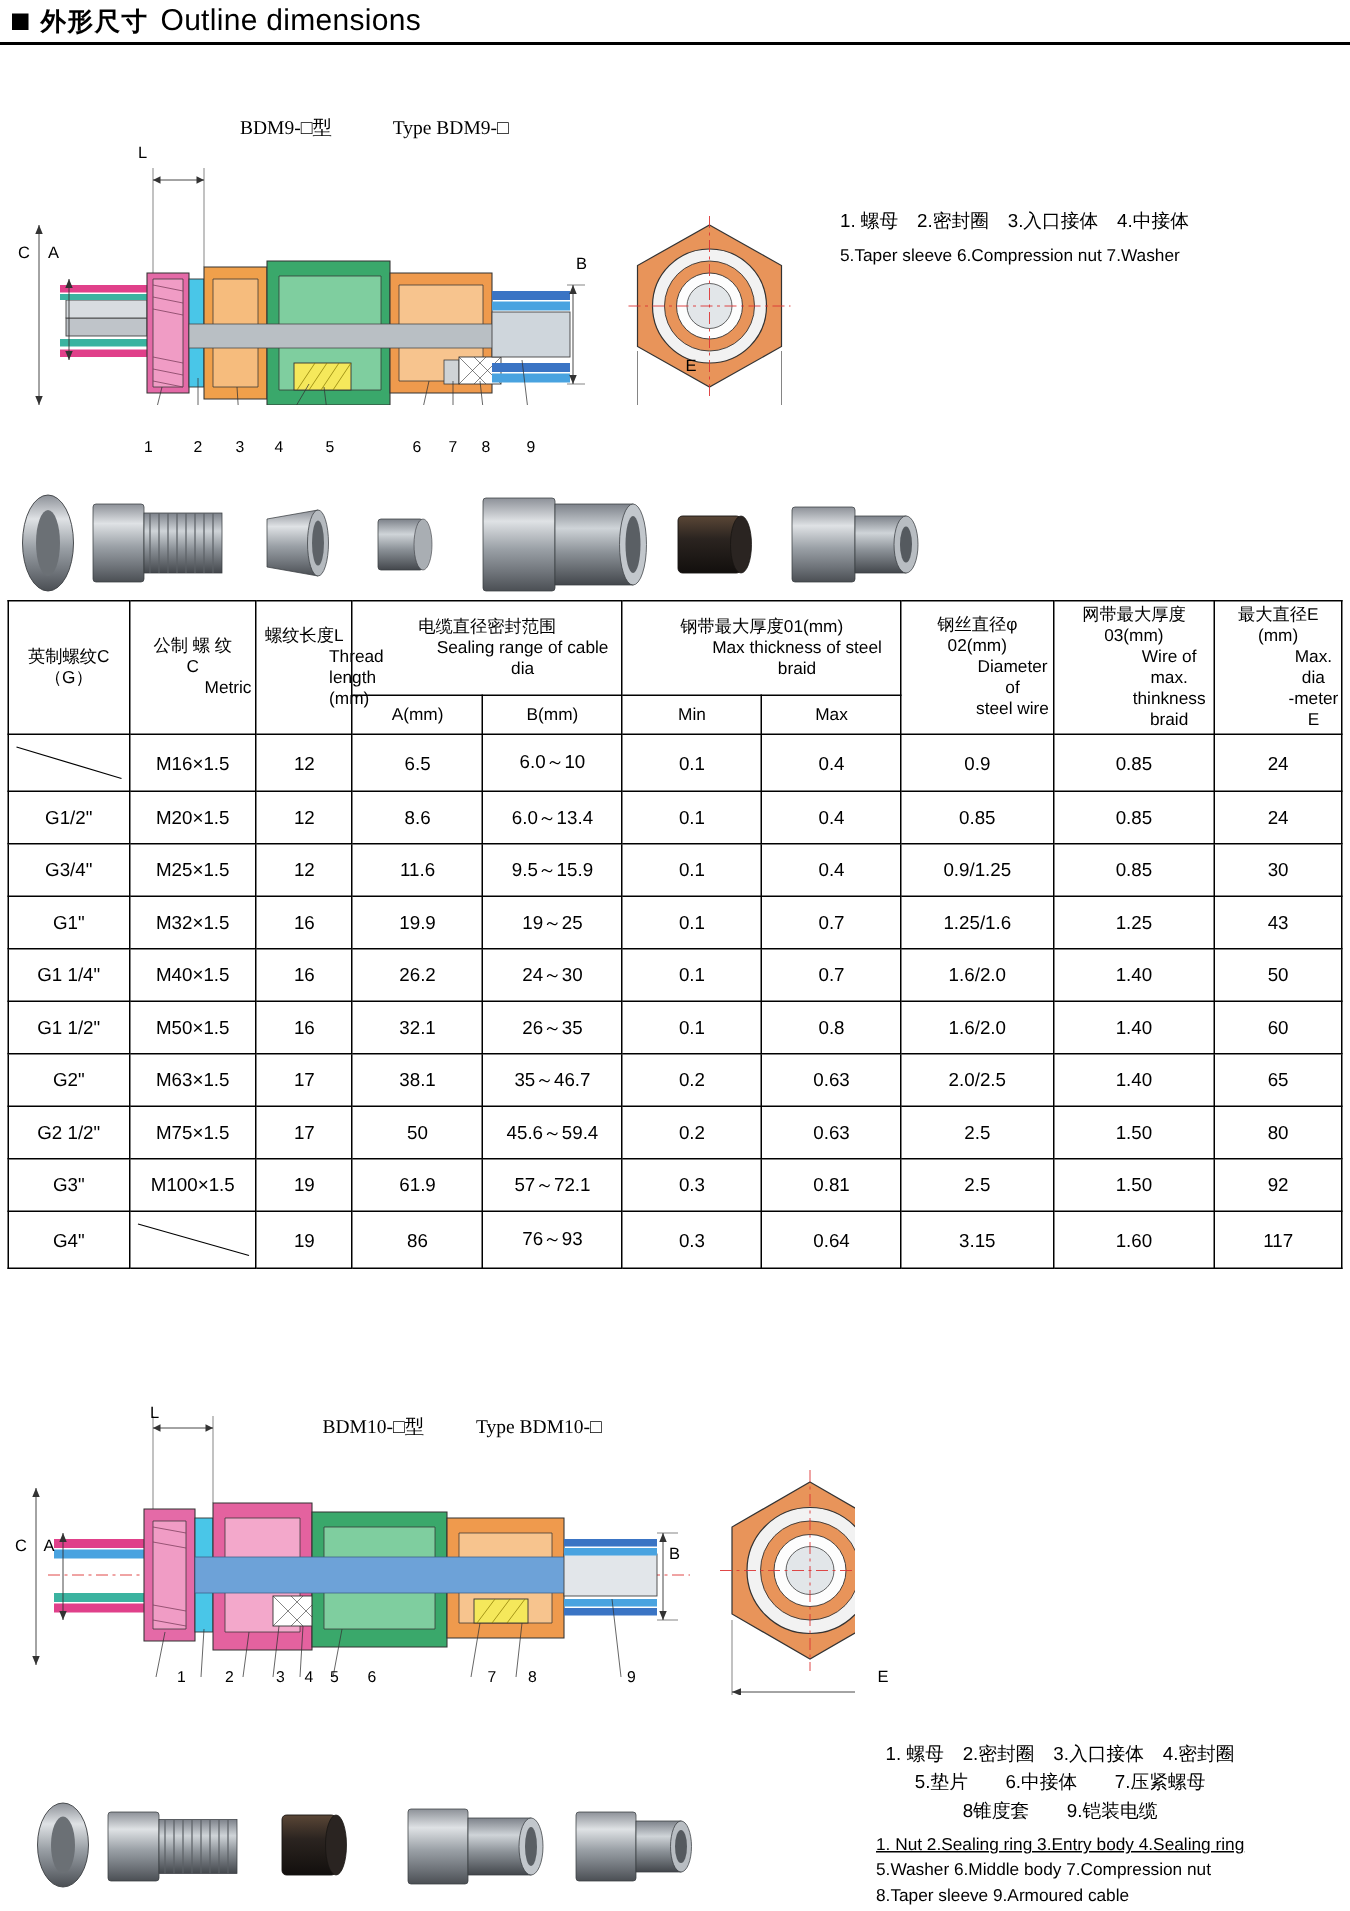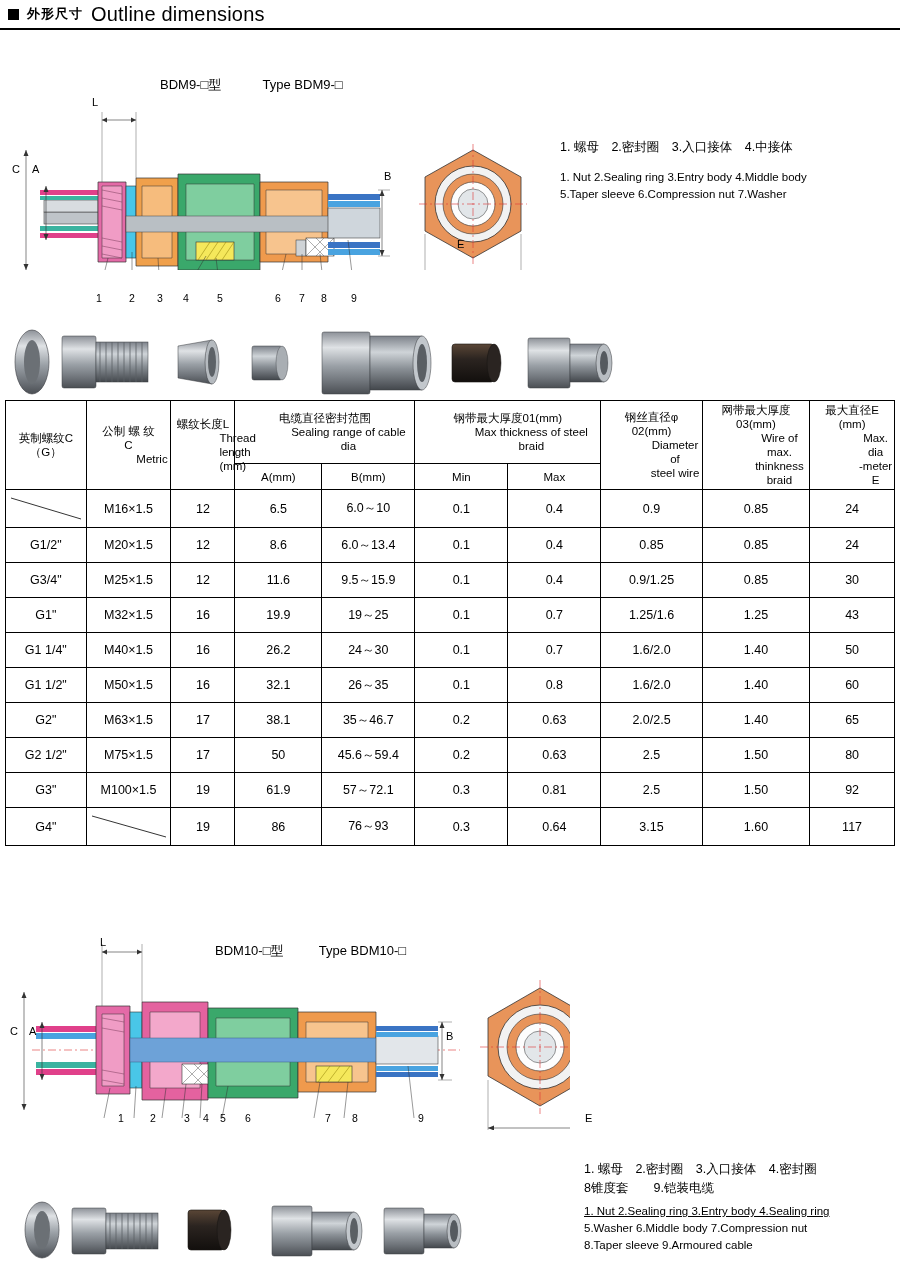--- a/index.html
+++ b/index.html
@@ -20,39 +20,41 @@
     display: flex;
     align-items: center;
     padding-left: 8px;
     gap: 8px;
   }
   .hdr-square {
     width: 11px; height: 11px;
     background: #000;
     display: inline-block;
   }
-  .hdr-cn { font-size: 13px; font-weight: bold; letter-spacing: 1px; }
+  .hdr-cn { font-size: 17px; font-weight: bold; letter-spacing: 1px; }
   .hdr-en { font-size: 20px; font-weight: normal; letter-spacing: 0.2px; }
 
   
   .section { position: relative; }
 
   .dwg-title {
     position: absolute;
     font-size: 13px;
     white-space: nowrap;
+    font-family: Liberation Serif, serif;
   }
   .dwg-title .t-cn { font-size: 13px; }
 
   
   .legend { position: absolute; }
   .legend .cn-line {
     font-size: 12.5px;
     line-height: 19px;
     white-space: nowrap;
+    text-align: center;
   }
   .legend .en-line {
     font-size: 11.5px;
     line-height: 17px;
     white-space: nowrap;
   }
   .legend .gap { height: 6px; }
 
   
   .dwg { position: absolute; }
@@ -222,21 +224,20 @@
   <div style="position:absolute;left:183px;top:262px;font-size:10.5px;">4</div>
   <div style="position:absolute;left:217px;top:262px;font-size:10.5px;">5</div>
   <div style="position:absolute;left:275px;top:262px;font-size:10.5px;">6</div>
   <div style="position:absolute;left:299px;top:262px;font-size:10.5px;">7</div>
   <div style="position:absolute;left:321px;top:262px;font-size:10.5px;">8</div>
   <div style="position:absolute;left:351px;top:262px;font-size:10.5px;">9</div>
 
   <div class="legend" style="left:560px; top:108px;">
     <div class="cn-line">1. 螺母　2.密封圈　3.入口接体　4.中接体</div>
     <div class="gap"></div>
-    <div class="en-line" style="margin-top:6px;">1. Nut  2.Sealing ring  3.Entry body  4.Middle body</div>
     <div class="en-line">5.Taper sleeve   6.Compression nut    7.Washer</div>
   </div>
 
   <div class="photos" style="left:0px; top:272px; width:660px; height:110px;">
     <svg width="660" height="110" viewBox="0 0 660 110">
       <defs>
         <linearGradient id="mtl" x1="0" y1="0" x2="0" y2="1">
           <stop offset="0%" stop-color="#8d9198"></stop>
           <stop offset="25%" stop-color="#dfe2e5"></stop>
           <stop offset="55%" stop-color="#9aa0a6"></stop>
@@ -624,20 +625,21 @@
   <div style="position:absolute;left:184px;top:1082px;font-size:10.5px;">3</div>
   <div style="position:absolute;left:203px;top:1082px;font-size:10.5px;">4</div>
   <div style="position:absolute;left:220px;top:1082px;font-size:10.5px;">5</div>
   <div style="position:absolute;left:245px;top:1082px;font-size:10.5px;">6</div>
   <div style="position:absolute;left:325px;top:1082px;font-size:10.5px;">7</div>
   <div style="position:absolute;left:352px;top:1082px;font-size:10.5px;">8</div>
   <div style="position:absolute;left:418px;top:1082px;font-size:10.5px;">9</div>
 
   <div class="legend" style="left:584px; top:1130px;">
     <div class="cn-line">1. 螺母　2.密封圈　3.入口接体　4.密封圈</div>
+    <div class="cn-line">5.垫片　　6.中接体　　7.压紧螺母</div>
     <div class="cn-line">8锥度套　　9.铠装电缆</div>
     <div class="en-line" style="margin-top:5px;text-decoration:underline;">1. Nut    2.Sealing  ring  3.Entry body   4.Sealing  ring</div>
     <div class="en-line">5.Washer  6.Middle  body   7.Compression  nut</div>
     <div class="en-line">8.Taper sleeve  9.Armoured  cable</div>
   </div>
 
   <div class="photos" style="left:10px; top:1150px; width:460px; height:100px;">
     <svg width="460" height="100" viewBox="0 0 460 100">
       <defs>
         <linearGradient id="mtlb" x1="0" y1="0" x2="0" y2="1">

